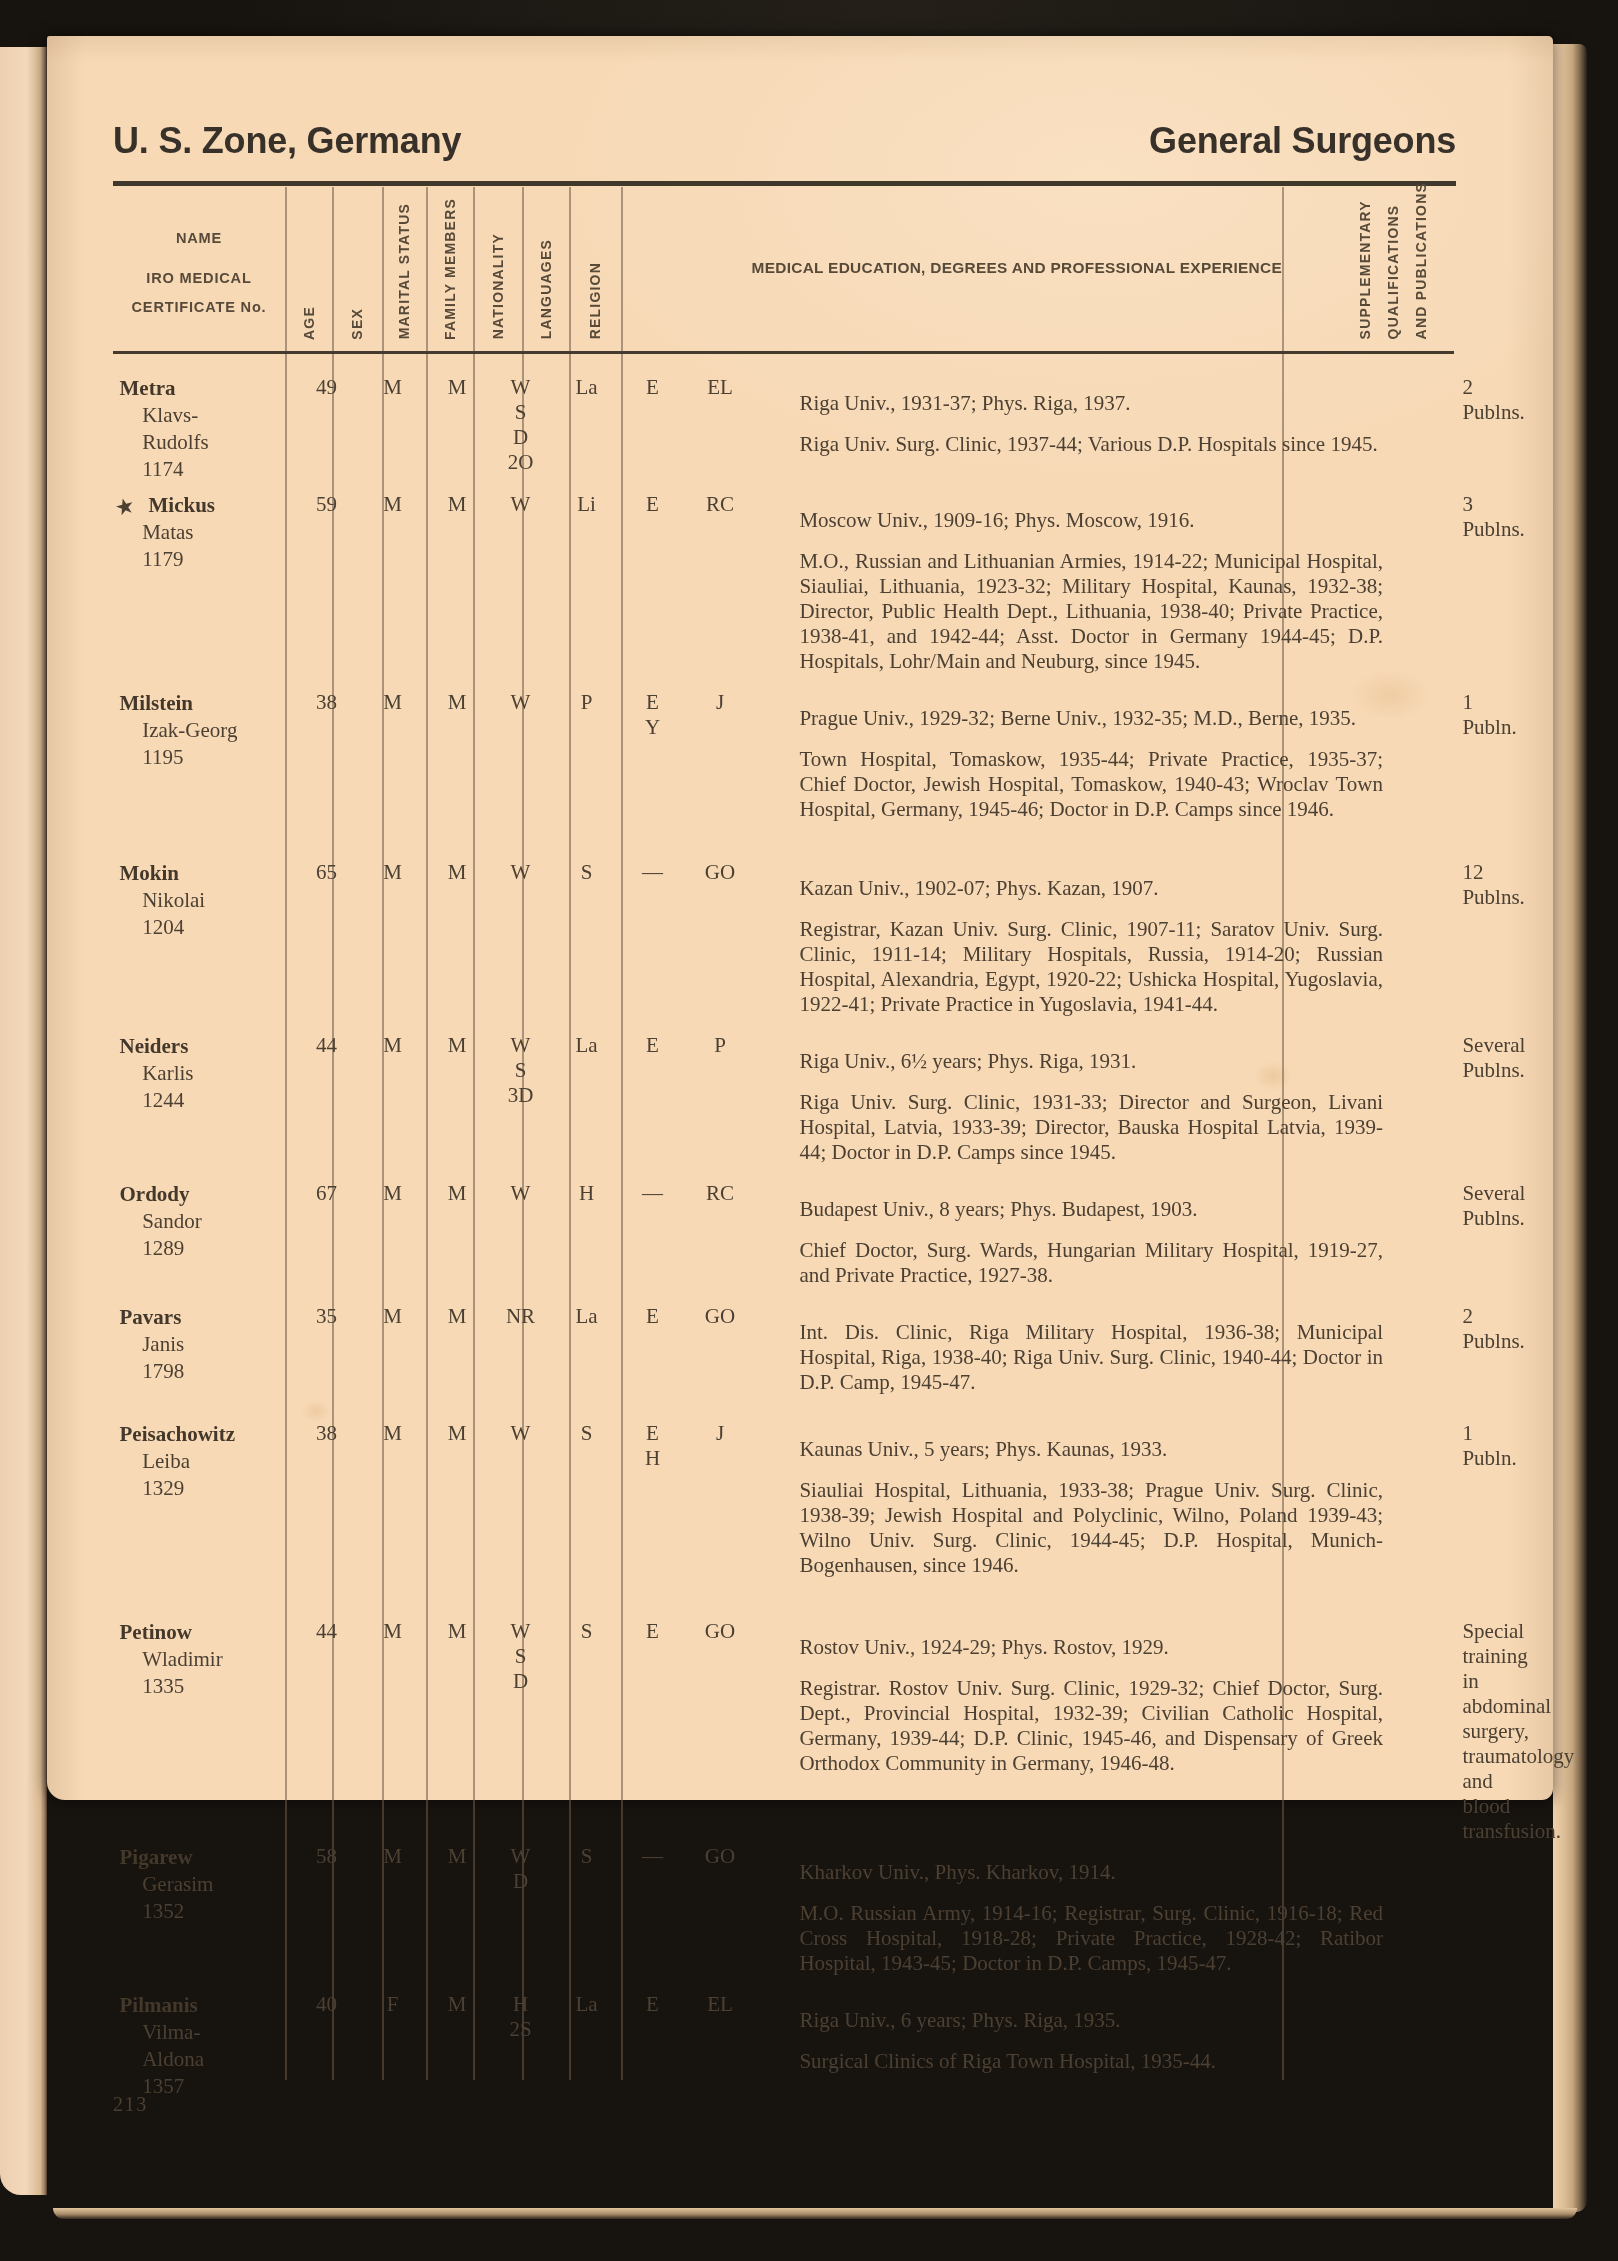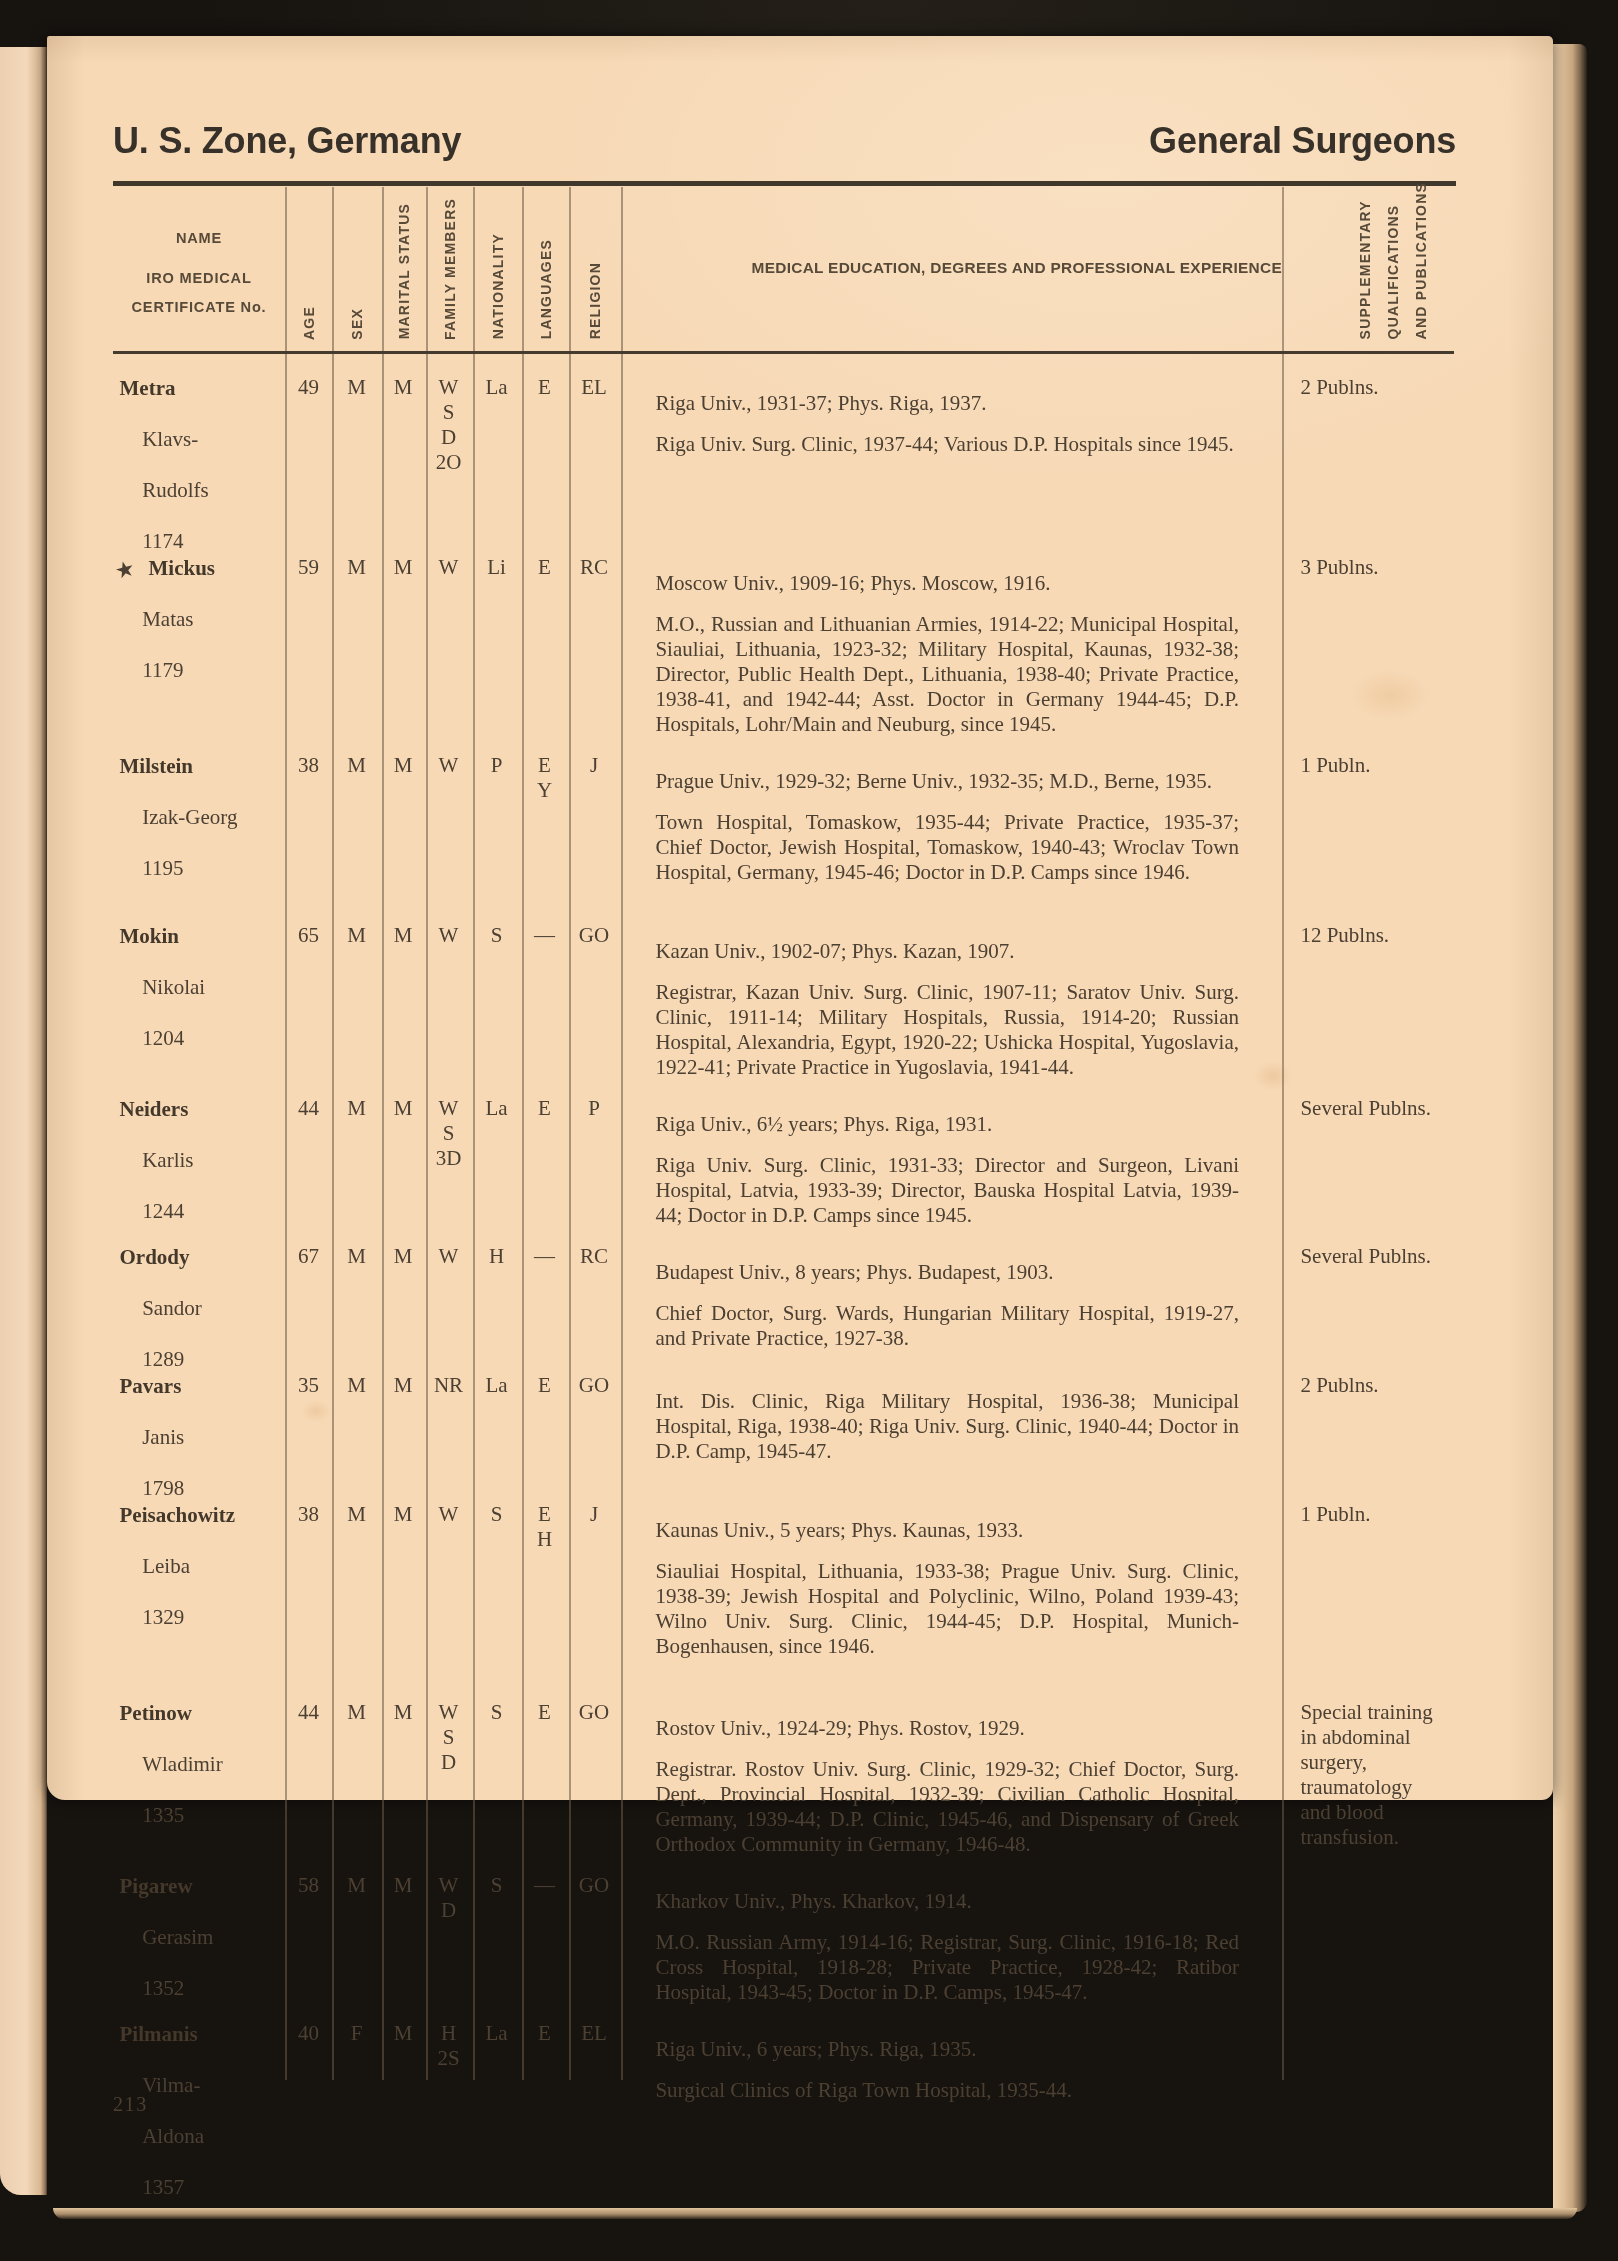--- a/index.html
+++ b/index.html
@@ -53,29 +53,29 @@
     display:flex;align-items:center;justify-content:flex-end;}
   .edu-head span{font-size:15.4px;letter-spacing:0.3px;text-align:center;}
   .suppl-head{position:absolute;left:1169px;top:4.9px;bottom:11.3px;width:222px;
     display:flex;justify-content:center;align-items:flex-end;}
   .suppl-head .rot3{writing-mode:vertical-rl;transform:rotate(180deg);
     font-size:14px;letter-spacing:1.2px;line-height:28px;white-space:nowrap;}
   .rule-head{position:absolute;left:0;top:166px;width:1341px;height:3.2px;background:#443a2d;}
 
   .tbody{position:absolute;left:0;top:169px;width:1392px;padding-top:21px;box-sizing:border-box;}
   .trow{display:grid;grid-template-columns:172px 47px 49px 44px 47px 49px 47px 52px 661px 1fr;
-    align-items:start;color:#4c4033;font-size:21px;line-height:25px;}
+    align-items:start;color:#4c4033;font-size:21px;line-height:25px;gap:18px;}
   .cell{min-width:0;}
   .cc{text-align:center;}
   .name-cell{position:relative;padding-left:6.5px;line-height:27px;box-sizing:border-box;}
   .surname{font-weight:700;color:#44382b;}
   .name-cell.starred .surname{padding-left:29px;}
   .star{position:absolute;left:1.6px;top:0.8px;font-size:22px;color:#4c4033;
     transform:rotate(-14deg);font-family:"DejaVu Sans",sans-serif;}
-  .given,.cert{padding-left:22.7px;margin-top:24px;}
+  .given,.cert{padding-left:22.7px;}
   .edu-cell{padding:0 26px 0 19.4px;}
   .edu-cell p{margin:16px;text-align:justify;hyphens:auto;-webkit-hyphens:auto;}
   .suppl-cell{padding-left:19.4px;}
   .suppl-cell .inner{max-width:147px;}
 
   .page-num{position:absolute;left:0;top:2057px;width:1343px;text-align:left;
     font-size:20px;letter-spacing:1.6px;color:#4c4033;}
 </style>
 </head>
 <body>

